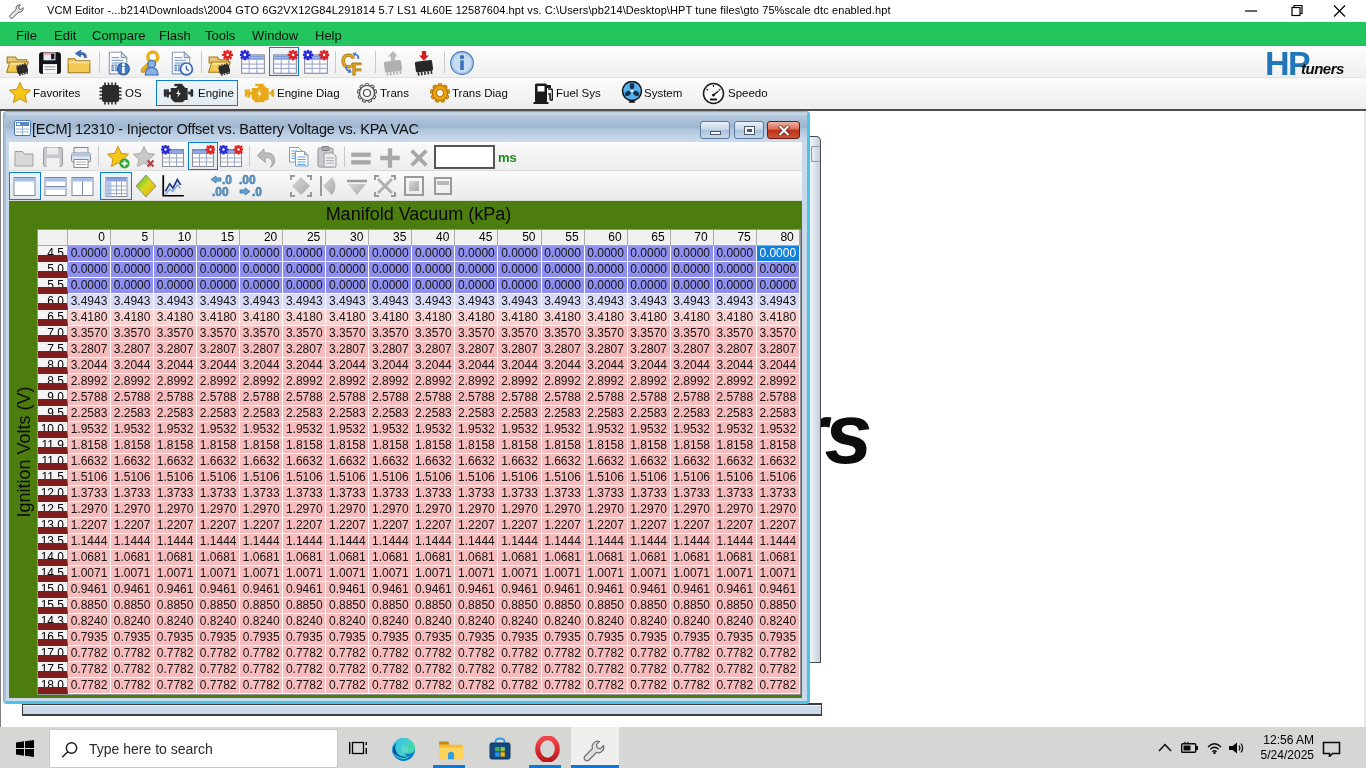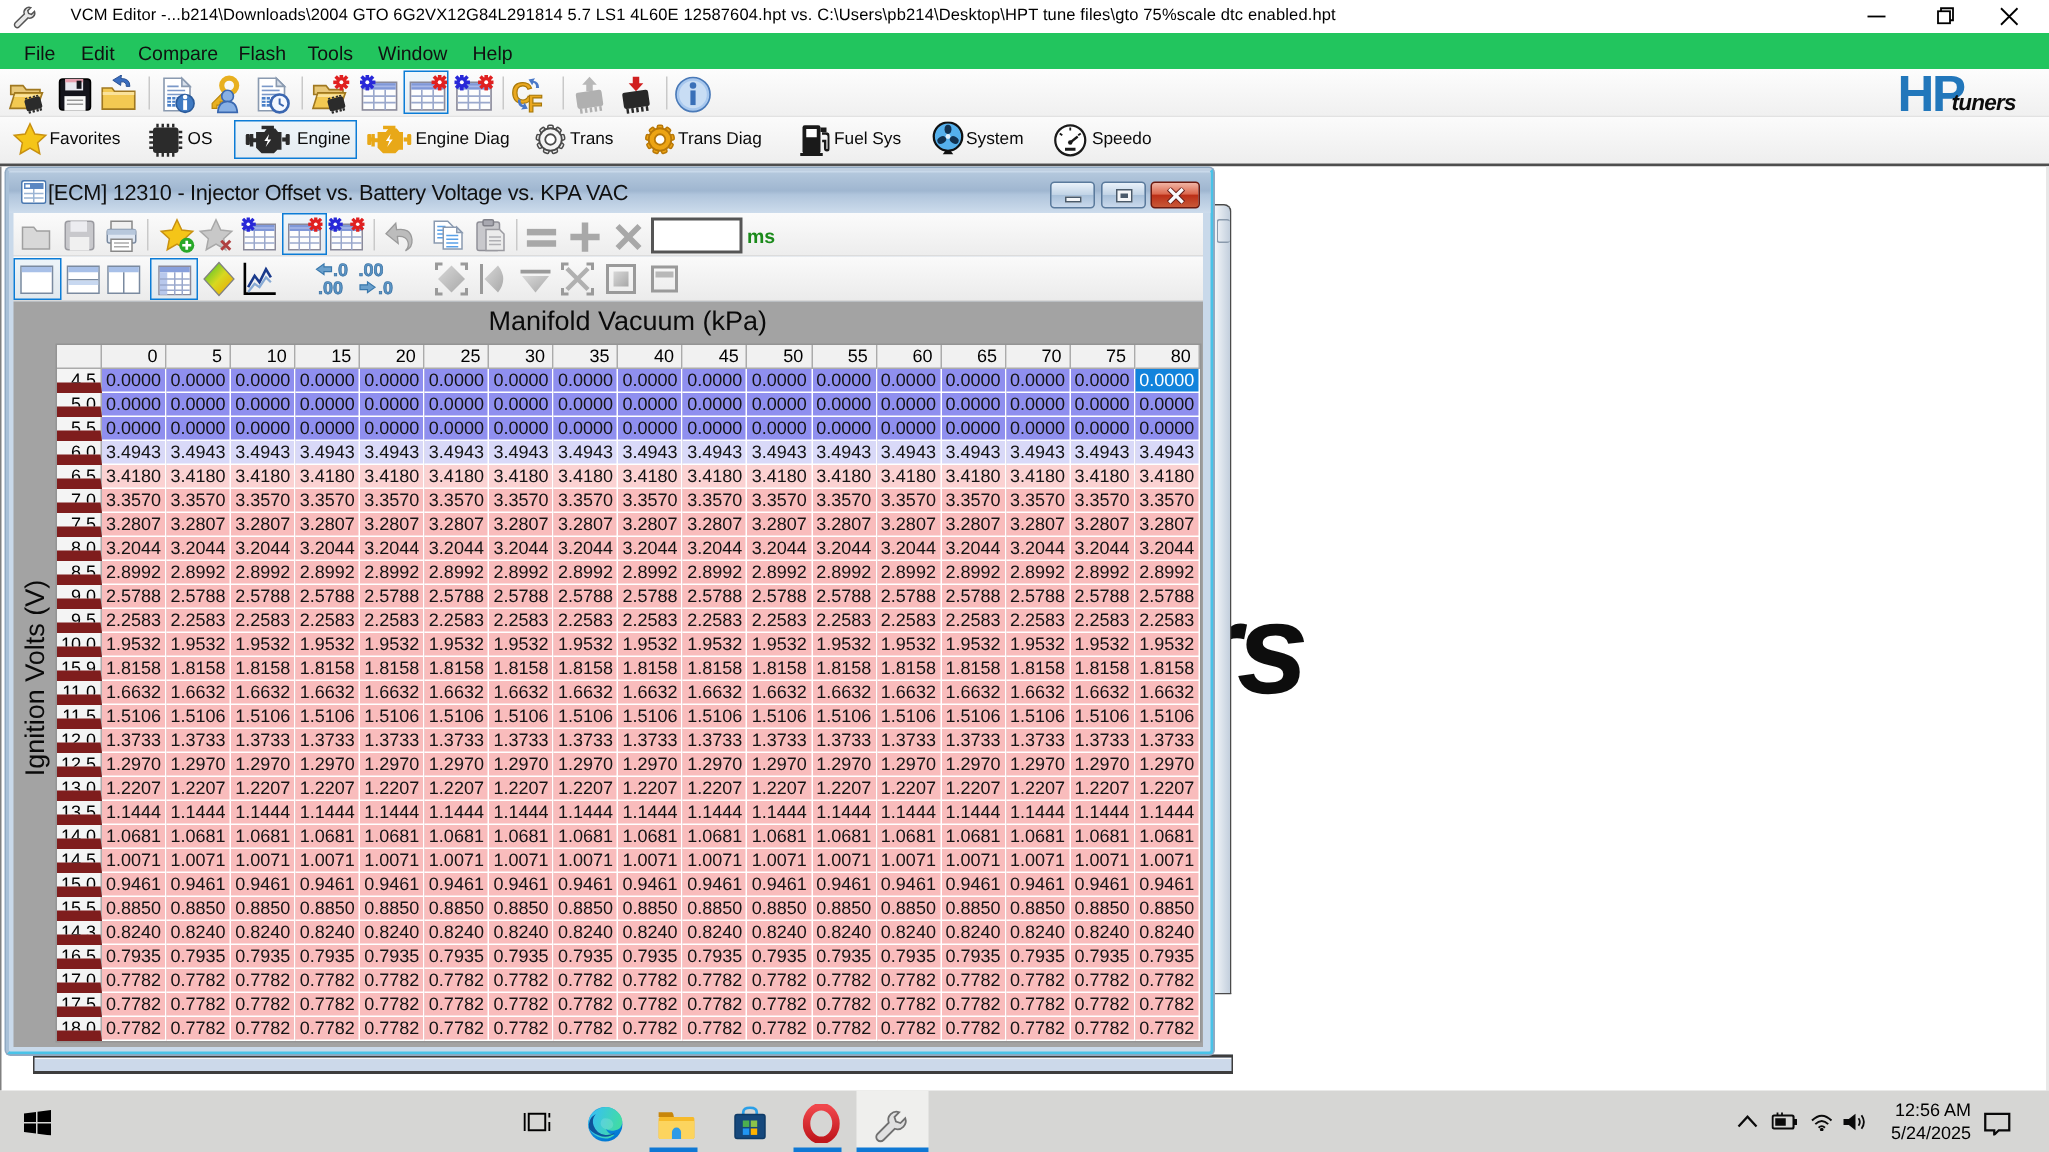--- a/index.html
+++ b/index.html
@@ -16,21 +16,21 @@
 #mdi{left:0;top:111px;width:1366px;height:616px;background:#ffffff;border-left:1px solid #808080;border-right:2px solid #e8e8e8;}
 .tsep{position:absolute;width:1px;background:#c9c9c9;}
 #wm{left:793px;top:273px;font-size:86px;font-weight:bold;font-style:italic;color:#0d0d0d;letter-spacing:-3px;}
 #w2right{left:808px;top:25px;width:12px;height:527px;background:linear-gradient(90deg,#f7f9fb,#c3cfdd);border:1px solid #4a4a4a;border-radius:0 5px 0 0;border-left:none;}
 #w2bottom{left:21px;top:592px;width:800px;height:13px;background:#ccd9ea;border:2px solid #3d3d3d;border-left:1px solid #3d3d3d;border-right:1px solid #3d3d3d;box-shadow:inset 0 1px 0 #f8f8f8;}
 #win{left:3px;top:1px;width:805px;height:591px;background:#c9d9ea;border:2px solid #49c3e8;border-left:2px solid #a9c1d8;border-top:2px solid #c0d0e2;border-radius:3px;box-shadow:0 0 0 1px #90a9c2;}
 #wtitle{left:0px;top:1px;width:801px;height:27px;background:linear-gradient(#b4c8dd,#9fb6d0 45%,#b0c5dc 55%,#cddcec);}
 #wtitletext{left:26px;top:6px;font-size:14.5px;letter-spacing:-0.2px;color:#101010;}
 #wtb1{left:3px;top:28px;width:793px;height:29px;background:linear-gradient(#fbfbfb,#ededed);border-bottom:1px solid #dcdcdc;}
 #wtb2{left:3px;top:57px;width:793px;height:30px;background:linear-gradient(#fafafa,#ebebeb);border-bottom:1px solid #d8d8d8;}
-#wclient{left:3px;top:87px;width:793px;height:497px;background:#a3a3a3;padding-left:36px;}
+#wclient{left:3px;top:87px;width:793px;height:497px;background:#4d7c0f;padding-left:36px;}
 #ttl{left:28px;top:3px;width:763px;text-align:center;font-size:18px;color:#0a0a0a;}
 #ylabel{left:15px;top:251px;transform:translate(-50%,-50%) rotate(-90deg);font-size:18px;color:#0a0a0a;white-space:nowrap;}
 #grid{left:28px;top:28px;border:1px solid #949494;display:grid;grid-template-columns:30px repeat(17,43.06px);grid-auto-rows:16px;}
 #grid div{font-size:12px;line-height:15px;overflow:hidden;}
 .ch{background:#f1f1f1;text-align:right;padding-right:5px;border-right:1px solid #ababab;border-bottom:1px solid #ababab;color:#000;}
 .rh{background:#f4f4f4;text-align:right;padding-right:3px;border-right:1px solid #ababab;border-bottom:7px solid #7f1d1d;color:#000;}
 .c0{background:#8f8fef;}
 .c1{background:#d9d9f8;}
 .c2{background:#fbd2d2;}
 .c3{background:#f9bcbc;}
@@ -951,21 +951,21 @@
           <div class="dc c3">1.9532</div>
           <div class="dc c3">1.9532</div>
           <div class="dc c3">1.9532</div>
           <div class="dc c3">1.9532</div>
           <div class="dc c3">1.9532</div>
           <div class="dc c3">1.9532</div>
           <div class="dc c3">1.9532</div>
           <div class="dc c3">1.9532</div>
           <div class="dc c3">1.9532</div>
           <div class="dc c3">1.9532</div>
-          <div class="rh">15.9</div>
+          <div class="rh">11.9</div>
           <div class="dc c3">1.8158</div>
           <div class="dc c3">1.8158</div>
           <div class="dc c3">1.8158</div>
           <div class="dc c3">1.8158</div>
           <div class="dc c3">1.8158</div>
           <div class="dc c3">1.8158</div>
           <div class="dc c3">1.8158</div>
           <div class="dc c3">1.8158</div>
           <div class="dc c3">1.8158</div>
           <div class="dc c3">1.8158</div>
@@ -1250,20 +1250,27 @@
     </div>
   </div>
 </div>
 <div class="abs" id="taskbar">
   <svg class="abs" style="left:16px;top:13px" width="18" height="17" viewBox="0 0 18 17">
       <path d="M0 2.4 L8 1.3 V8 H0 Z" fill="#000"></path>
       <path d="M9 1.15 L18 0 V8 H9 Z" fill="#000"></path>
       <path d="M0 9 H8 V15.7 L0 14.6 Z" fill="#000"></path>
       <path d="M9 9 H18 V17 L9 15.85 Z" fill="#000"></path>
     </svg>
+  <div class="abs" id="search">
+    <svg class="abs" style="left:11px;top:11px" width="18" height="18" viewBox="0 0 18 18">
+        <circle cx="10.5" cy="7" r="5.2" fill="none" stroke="#1a1a1a" stroke-width="1.4"></circle>
+        <line x1="6.7" y1="10.8" x2="1.2" y2="16.3" stroke="#1a1a1a" stroke-width="1.4"></line>
+      </svg>
+    <span class="abs" id="searchtext">Type here to search</span>
+  </div>
   <svg class="abs" style="left:349px;top:13px" width="18" height="16" viewBox="0 0 18 16">
       <rect x="3.5" y="2.5" width="11" height="11" fill="none" stroke="#000" stroke-width="1.3"></rect>
       <line x1="0.7" y1="2" x2="0.7" y2="14" stroke="#000" stroke-width="1.4"></line>
       <line x1="17.3" y1="2" x2="17.3" y2="5" stroke="#000" stroke-width="1.4"></line>
       <line x1="17.3" y1="8" x2="17.3" y2="14" stroke="#000" stroke-width="1.4"></line>
     </svg>
   <div class="slot" style="left:379px" id="slot-edge">
       <svg class="abs" style="left:12px;top:10px" width="25" height="25" viewBox="0 0 24 24">
         <defs>
           <linearGradient id="eg1" x1="0" y1="1" x2="0.8" y2="0">

